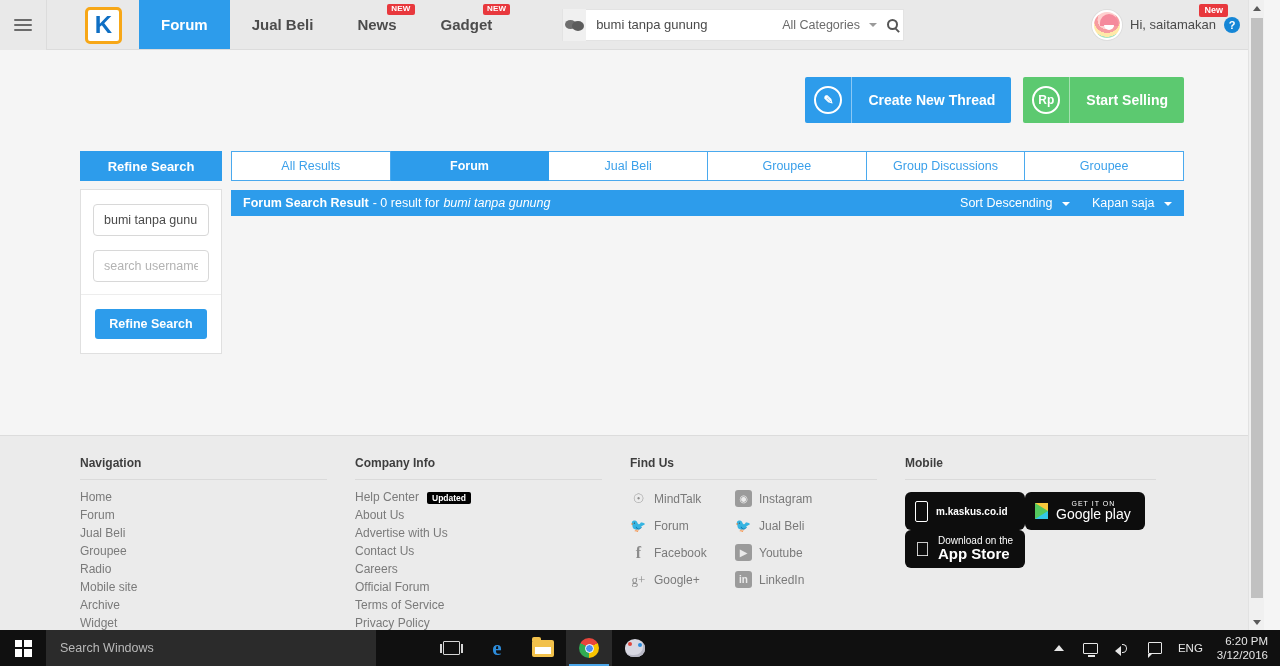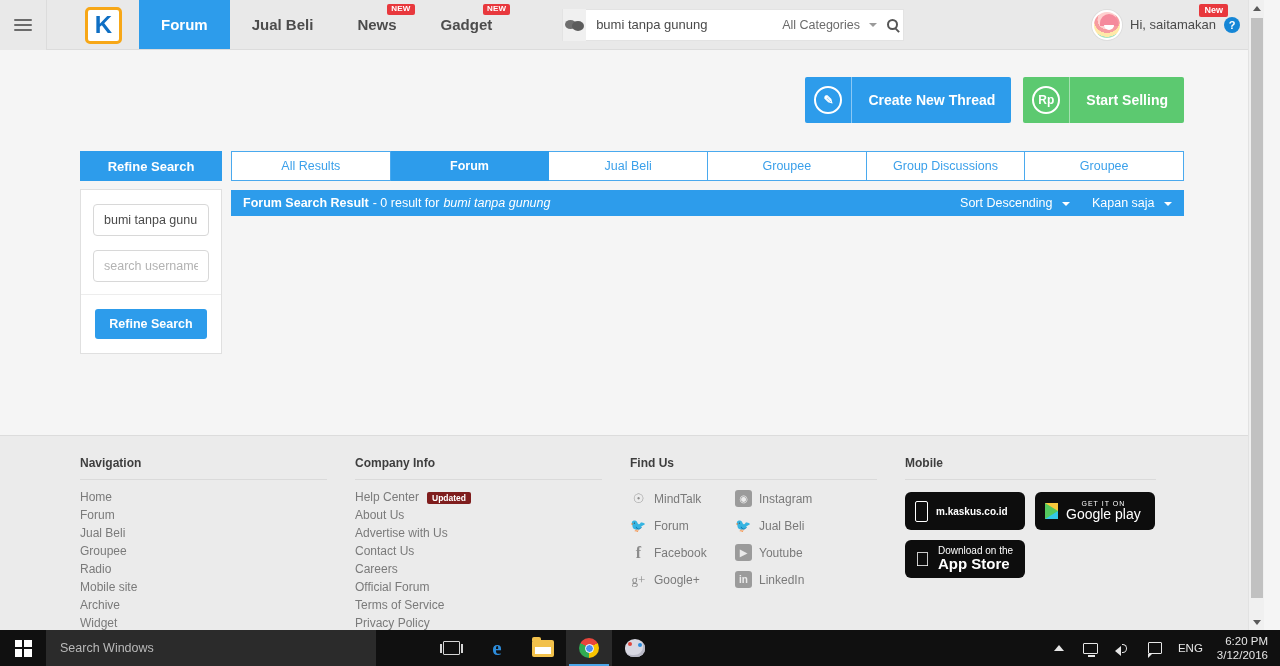--- a/index.html
+++ b/index.html
@@ -344,21 +344,21 @@
   .flist { margin-top: 8px; }
   .flist a {
     display: block;
     font-size: 12px; color: #7a7a7a;
     text-decoration: none;
     padding: 2px 0;
     cursor: pointer;
   }
   .tag-updated {
     display: inline-block;
-    background: #7f1d1d; color: #fff;
+    background: #000000; color: #fff;
     font-size: 8.5px; font-weight: bold;
     padding: 2px 5px; border-radius: 2px;
     margin-left: 8px;
     vertical-align: middle;
     line-height: 1;
   }
   .social-grid {
     margin-top: 10px;
     display: grid;
     grid-template-columns: 105px 105px;
@@ -371,21 +371,21 @@
   }
   .sic {
     width: 17px; height: 17px;
     display: flex; align-items: center; justify-content: center;
     color: #8c8c8c; font-size: 13px;
     flex: 0 0 17px;
   }
   .sic.sq { background: #9b9b9b; color: #ebebeb; border-radius: 3px; font-size: 10px; }
   .store-grid {
     margin-top: 12px;
-    display: flex; flex-wrap: wrap; gap: 10px;
+    display: flex; flex-wrap: wrap; 
     width: 260px;
   }
   .store {
     background: #0d0d0d;
     border-radius: 6px;
     height: 38px;
     display: flex; align-items: center;
     color: #fff;
     cursor: pointer;
     padding: 0 10px;

